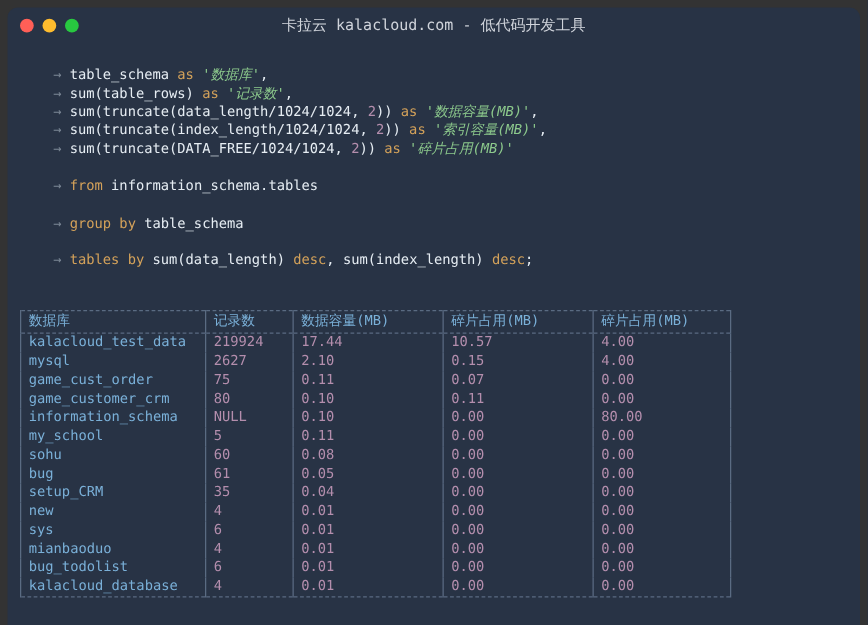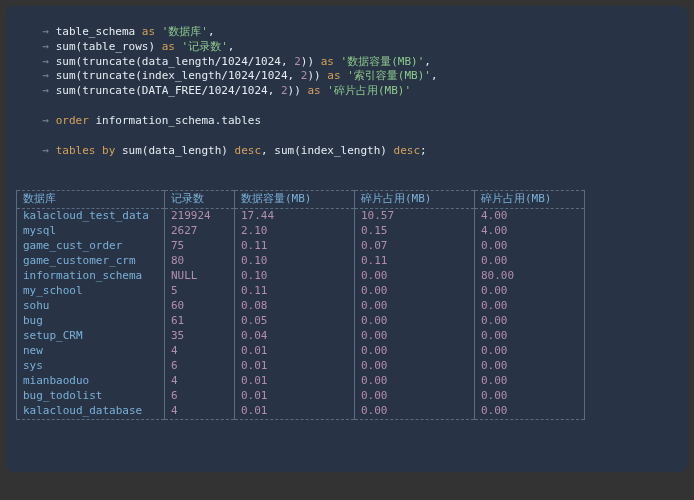--- a/index.html
+++ b/index.html
@@ -40,45 +40,54 @@
   }
   .terminal {
     padding: 4px 10px 8px 10px;
     color: #c9d1d9;
     line-height: 1.35;
     white-space: pre;
     font-size: 11px;
   }
   .c-white  { color: #e6edf3; }
   .c-gold   { color: #d4a25a; }
-  .c-green  { color: #8cc98c; }
+  .c-green  { color: #8cc98c; font-style: italic; }
   .c-purple { color: #b48ead; }
   .c-gray   { color: #7c8896; }
   .tbl { color: #7ab0d8; border-collapse: collapse; margin-top:2px; }
   .tbl th, .tbl td {
     padding: 0 6px;
     font-weight: normal;
     text-align: left;
     border-left: 1px solid #5a6b82;
     border-right: 1px solid #5a6b82;
     height: 15px;
   }
   .tbl .hrow th, .tbl .hrow td { border-top: 1px dashed #5a6b82; border-bottom: 1px dashed #5a6b82; height:18px; }
   .tbl tbody tr:last-child td { border-bottom: 1px dashed #5a6b82; }
   .num { text-align: right; color: #b48ead; }
   .nullv { color: #b48ead; }
 </style>
 </head>
 <body>
 
 <div class="window">
+  <div class="titlebar">
+    <div class="dots">
+      <div class="dot red"></div>
+      <div class="dot yellow"></div>
+      <div class="dot green"></div>
+    </div>
+    <div class="title">卡拉云 kalacloud.com - 低代码开发工具</div>
+  </div>
 
   <div class="terminal">
 <div id="sql-lines"><div>    <span class="c-gray">→</span> <span class="c-white">table_schema </span><span class="c-gold">as</span><span class="c-white"> </span><span class="c-green">'数据库'</span><span class="c-white">,</span></div><div>    <span class="c-gray">→</span> <span class="c-white">sum(table_rows) </span><span class="c-gold">as</span><span class="c-white"> </span><span class="c-green">'记录数'</span><span class="c-white">,</span></div><div>    <span class="c-gray">→</span> <span class="c-white">sum(truncate(data_length/1024/1024, </span><span class="c-purple">2</span><span class="c-white">)) </span><span class="c-gold">as</span><span class="c-white"> </span><span class="c-green">'数据容量(MB)'</span><span class="c-white">,</span></div><div>    <span class="c-gray">→</span> <span class="c-white">sum(truncate(index_length/1024/1024, </span><span class="c-purple">2</span><span class="c-white">)) </span><span class="c-gold">as</span><span class="c-white"> </span><span class="c-green">'索引容量(MB)'</span><span class="c-white">,</span></div><div>    <span class="c-gray">→</span> <span class="c-white">sum(truncate(DATA_FREE/1024/1024, </span><span class="c-purple">2</span><span class="c-white">)) </span><span class="c-gold">as</span><span class="c-white"> </span><span class="c-green">'碎片占用(MB)'</span><span class="c-white"></span></div></div>
-<div>    <span class="c-gray">→</span> <span class="c-gold">order</span> <span class="c-white">information_schema.tables</span></div>
+<div>    <span class="c-gray">→</span> <span class="c-gold">from</span> <span class="c-white">information_schema.tables</span></div>
+<div>    <span class="c-gray">→</span> <span class="c-gold">group by</span> <span class="c-white">table_schema</span></div>
 <div>    <span class="c-gray">→</span> <span class="c-gold">tables by</span> <span class="c-white">sum(data_length)</span> <span class="c-gold">desc</span><span class="c-white">, </span><span class="c-white">sum(index_length)</span> <span class="c-gold">desc</span><span class="c-white">;</span></div>
 
 <table class="tbl">
   <thead>
     <tr class="hrow">
       <th style="width:148px">数据库</th>
       <th style="width:70px">记录数</th>
       <th style="width:120px">数据容量(MB)</th>
       <th style="width:120px">碎片占用(MB)</th>
       <th style="width:110px">碎片占用(MB)</th>

